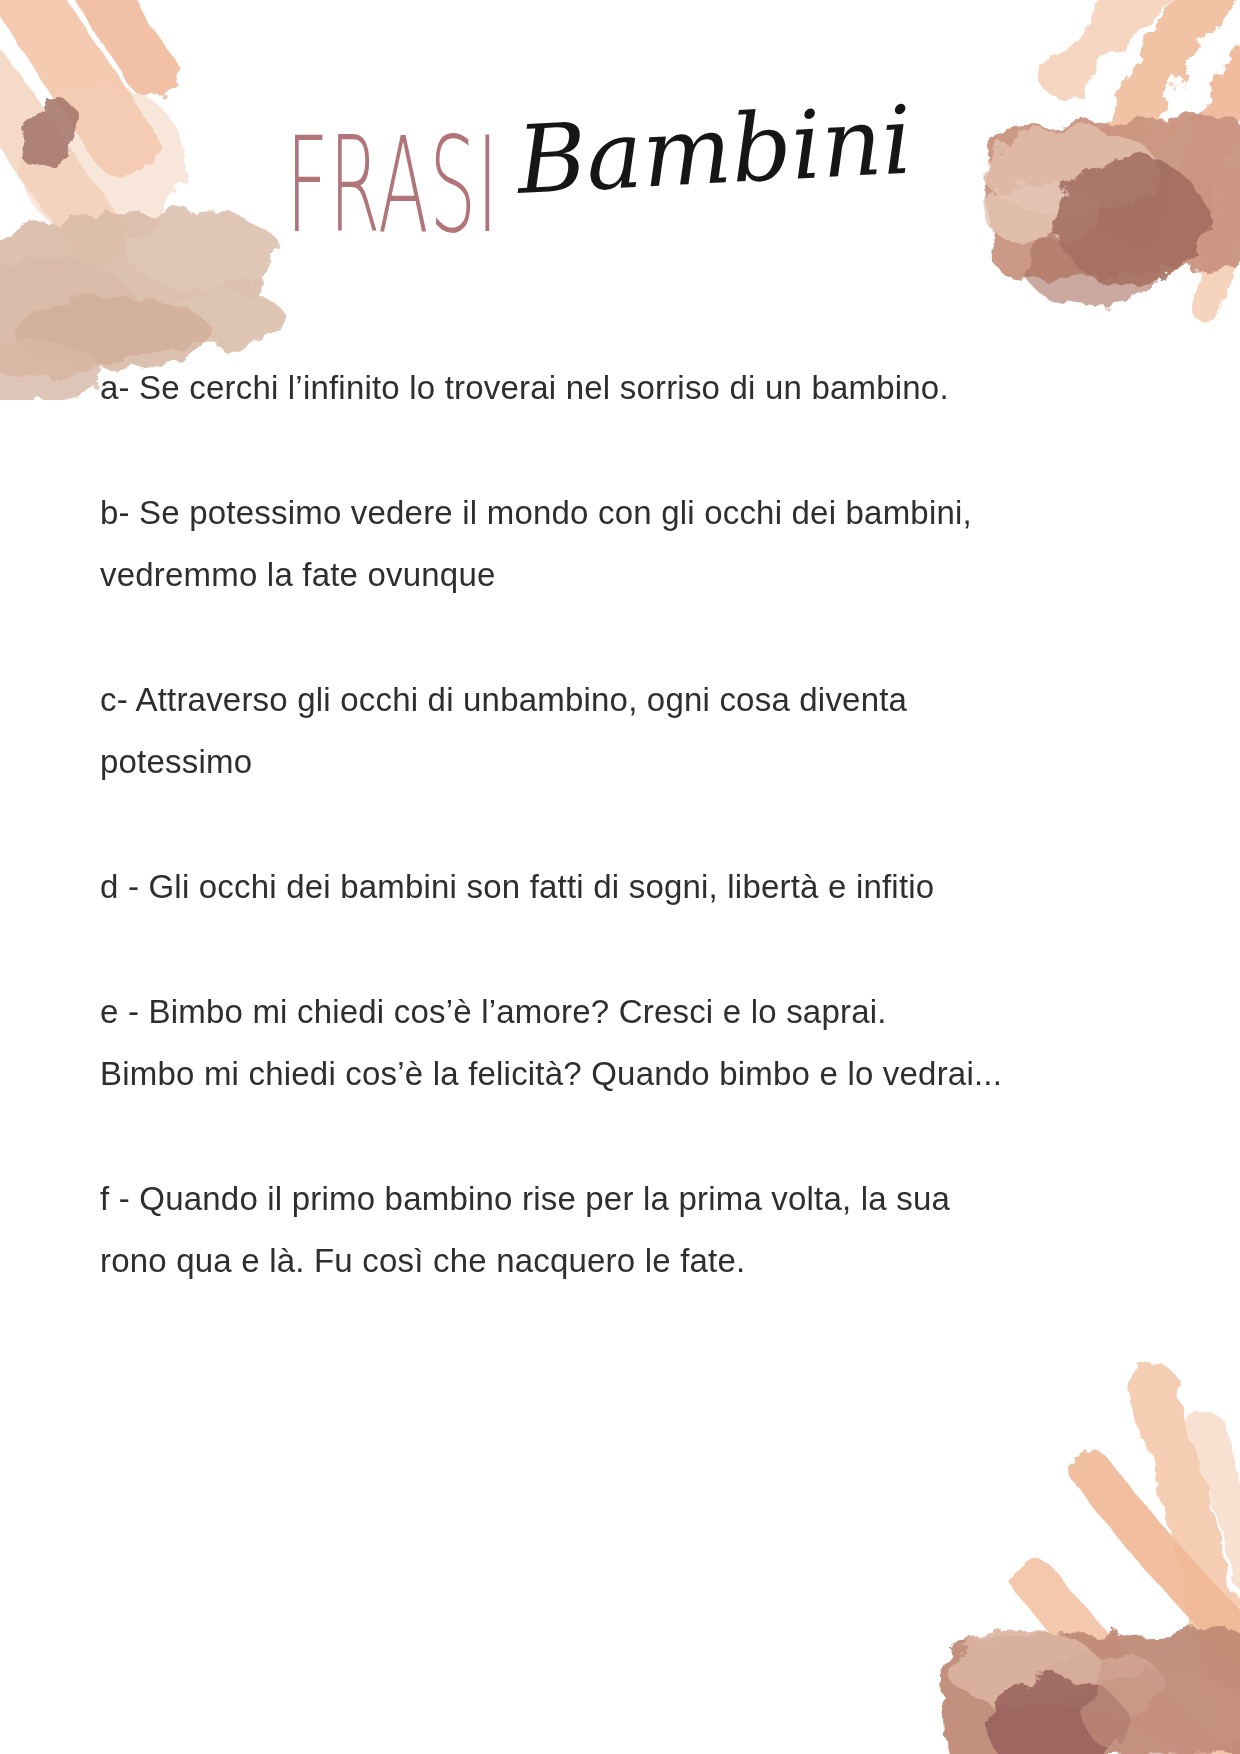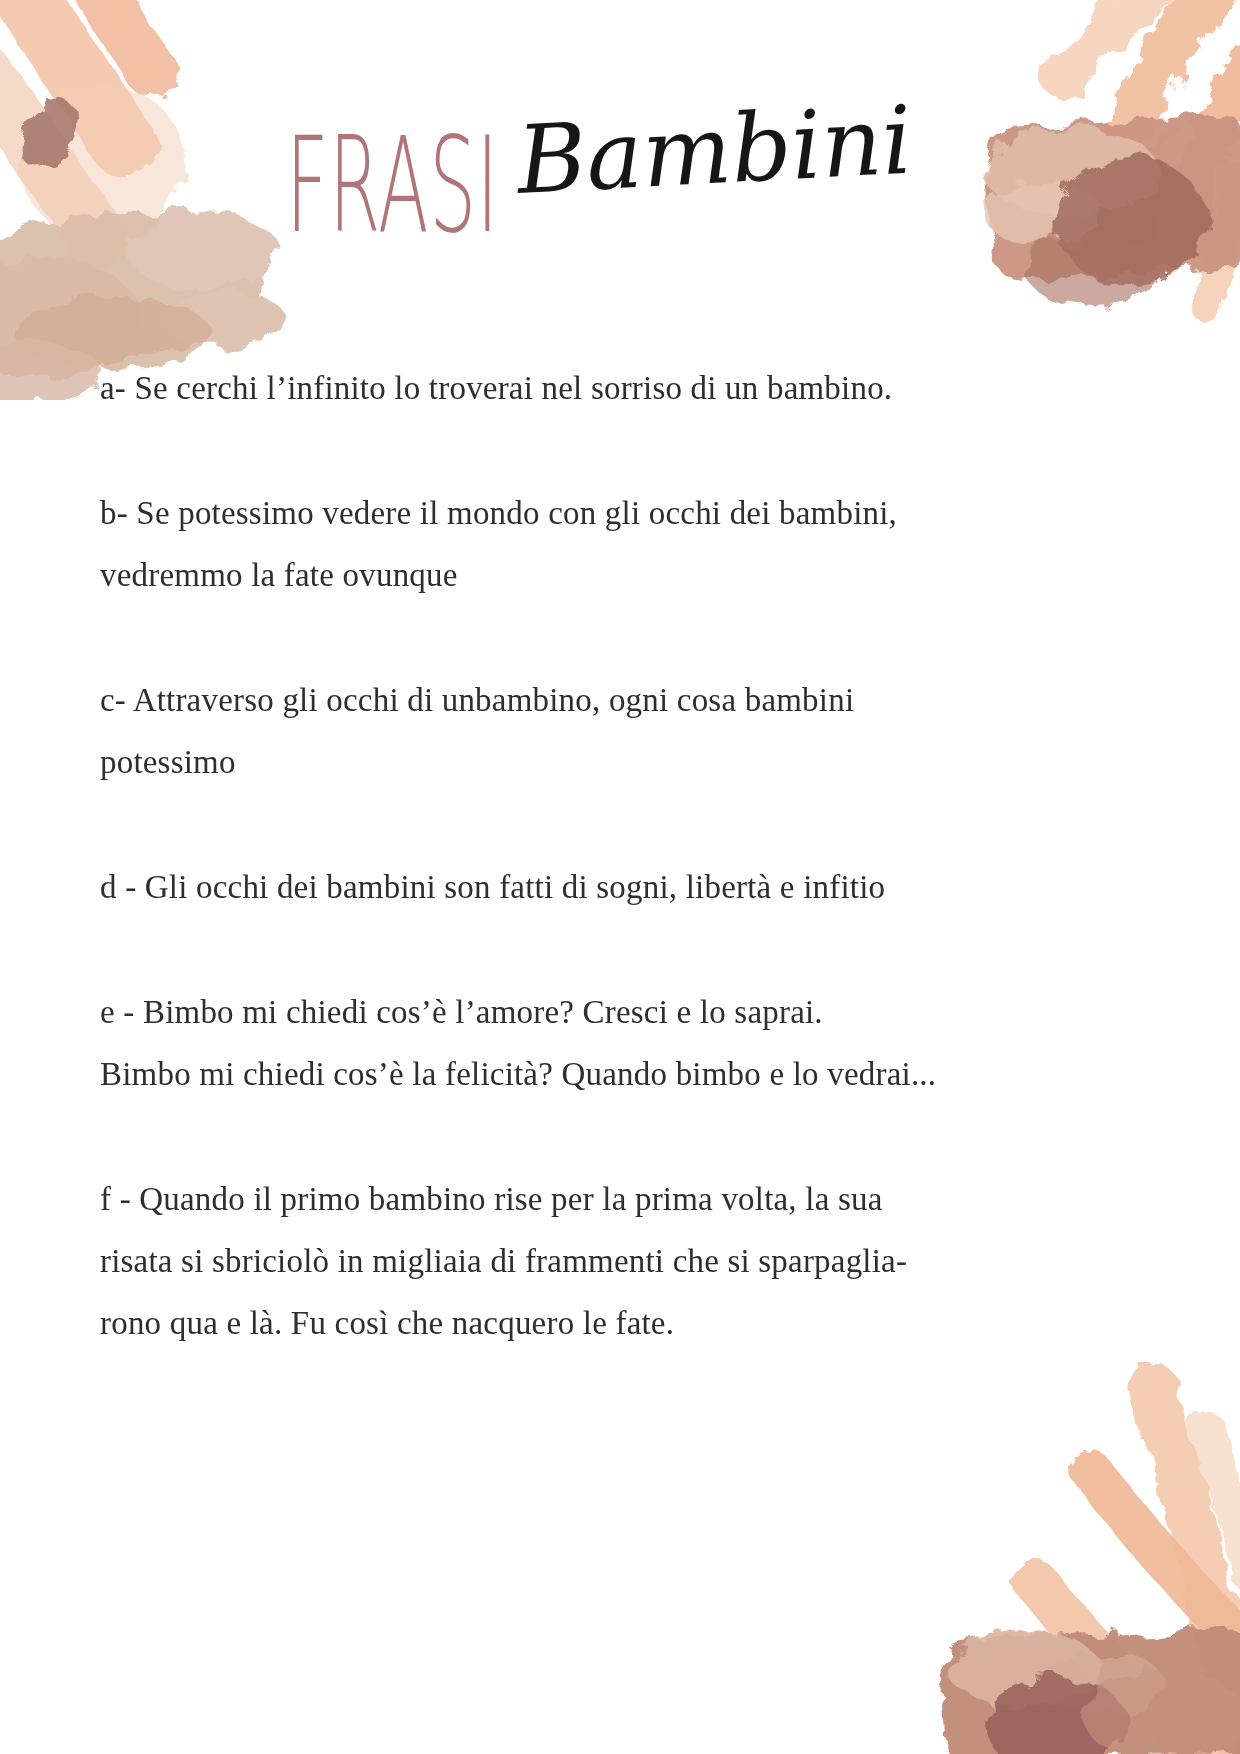--- a/index.html
+++ b/index.html
@@ -45,21 +45,21 @@
 
   #phrases {
     position: absolute;
     left: 100px; top: 357px;
     width: 1070px;
     font-size: 33px;
     line-height: 62px;
     color: #2e2e2e;
     letter-spacing: 0.2px;
   }
-  .phrase { margin: 0 0 63px 0; font-family: Liberation Serif, serif; }
+  .phrase { margin: 0 0 63px 0; }
   .phrase:last-child { margin-bottom: 0; }
   .phrase-line { white-space: nowrap; }
 </style>
 </head>
 <body>
 
 <svg id="deco-top-left" class="deco" width="352" height="412" viewBox="0 0 352 412" xmlns="http://www.w3.org/2000/svg">
   <defs>
     <filter id="wcA" x="-30%" y="-30%" width="160%" height="160%">
       <feTurbulence type="fractalNoise" baseFrequency="0.035" numOctaves="4" seed="7" result="n"></feTurbulence>
@@ -138,30 +138,29 @@
 
 <main id="phrases">
   <section class="phrase">
     <div class="phrase-line">a- Se cerchi l’infinito lo troverai nel sorriso di un bambino.</div>
   </section>
   <section class="phrase">
     <div class="phrase-line">b- Se potessimo vedere il mondo con gli occhi dei bambini,</div>
     <div class="phrase-line">vedremmo la fate ovunque</div>
   </section>
   <section class="phrase">
-    <div class="phrase-line">c- Attraverso gli occhi di unbambino, ogni cosa bambini</div>
+    <div class="phrase-line">c- Attraverso gli occhi di unbambino, ogni cosa diventa</div>
     <div class="phrase-line">potessimo</div>
   </section>
   <section class="phrase">
     <div class="phrase-line">d - Gli occhi dei bambini son fatti di sogni, libertà e infitio</div>
   </section>
   <section class="phrase">
     <div class="phrase-line">e - Bimbo mi chiedi cos’è l’amore? Cresci e lo saprai.</div>
     <div class="phrase-line">Bimbo mi chiedi cos’è la felicità? Quando bimbo e lo vedrai...</div>
   </section>
   <section class="phrase">
     <div class="phrase-line">f - Quando il primo bambino rise per la prima volta, la sua</div>
-    <div class="phrase-line">risata si sbriciolò in migliaia di frammenti che si sparpaglia-</div>
     <div class="phrase-line">rono qua e là. Fu così che nacquero le fate.</div>
   </section>
   <section class="phrase">
   </section>
 </main>
 
 </body></html>

